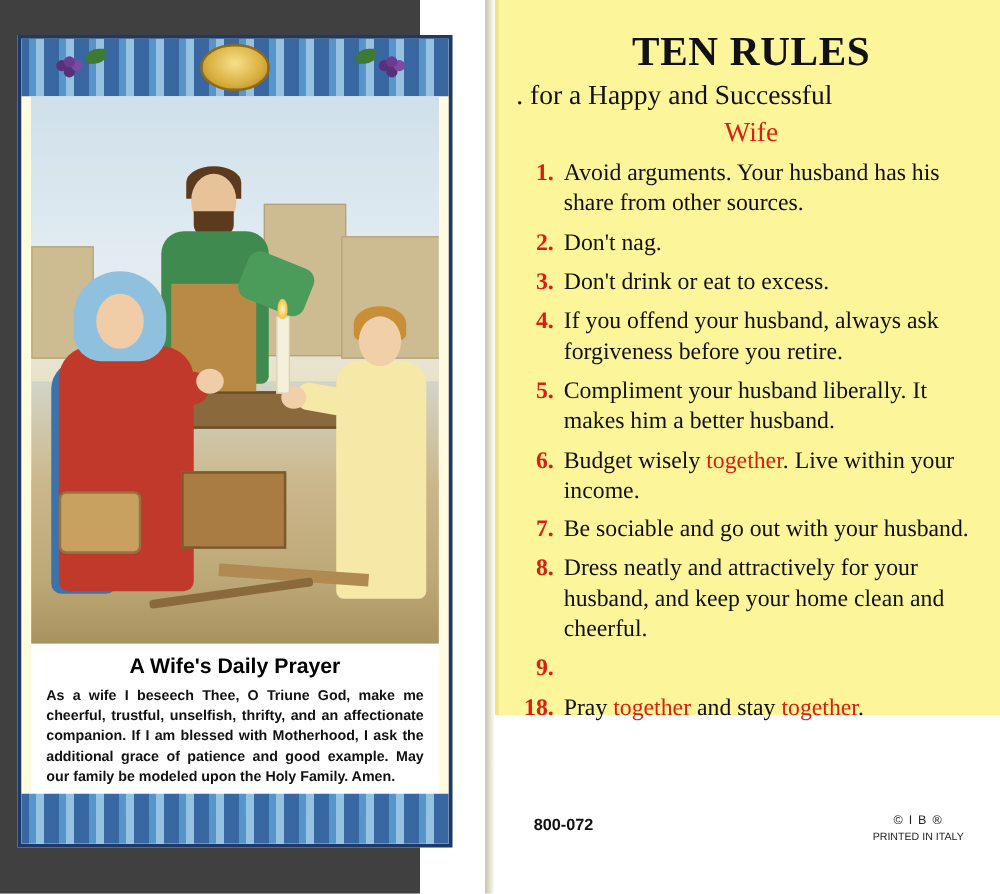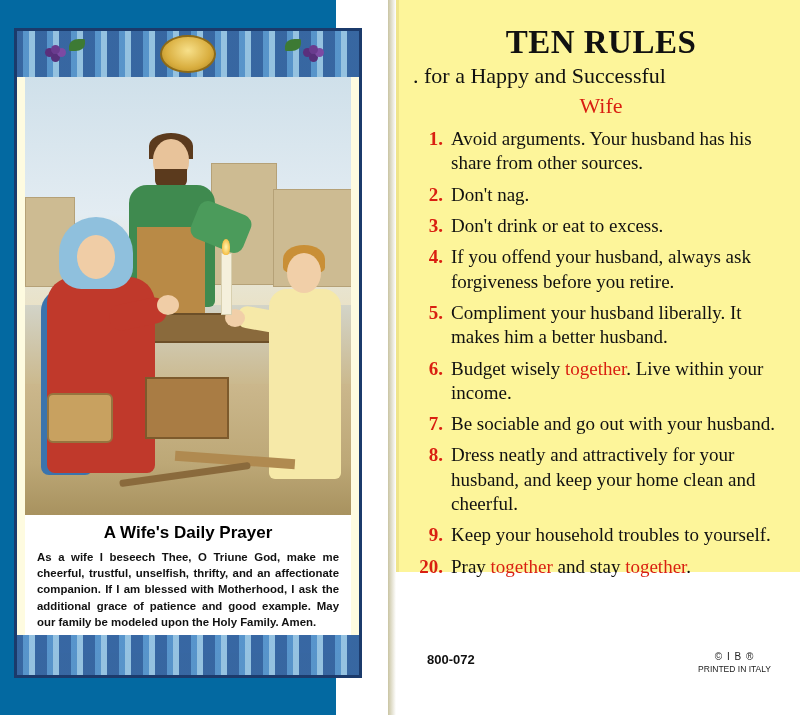--- a/index.html
+++ b/index.html
@@ -20,21 +20,21 @@
     background: #ffffff;
   }
 
   
   .card-left {
     position: absolute;
     left: 0px;
     top: 0px;
     width: 336px;
     height: 715px;
-    background: #0369a1;
+    background: #404040;
     box-sizing: border-box;
   }
   .card-left .inner-frame {
     position: absolute;
     left: 14px;
     top: 28px;
     width: 348px;
     height: 650px;
     border: 3px solid #1b3a6b;
     background: #fefbe0;
@@ -442,24 +442,23 @@
           <div class="rule">
             <div class="rule-num">7.</div>
             <div class="rule-text">Be sociable and go out with your husband.</div>
           </div>
           <div class="rule">
             <div class="rule-num">8.</div>
             <div class="rule-text">Dress neatly and attractively for your husband, and keep your home clean and cheerful.</div>
           </div>
           <div class="rule">
             <div class="rule-num">9.</div>
-            <div class="rule-text">Keep your household troubles to yourself.</div>
-          </div>
-          <div class="rule">
-            <div class="rule-num">20.</div>
+          </div>
+          <div class="rule">
+            <div class="rule-num">18.</div>
             <div class="rule-text">Pray <span class="hl">together</span> and stay <span class="hl">together</span>.</div>
           </div>
         </div>
 
       <div class="card-number">800-072</div>
       <div class="imprint">
         <div class="imprint-mark">© I B ®</div>
         <div>PRINTED IN ITALY</div>
       </div>
     </div>

